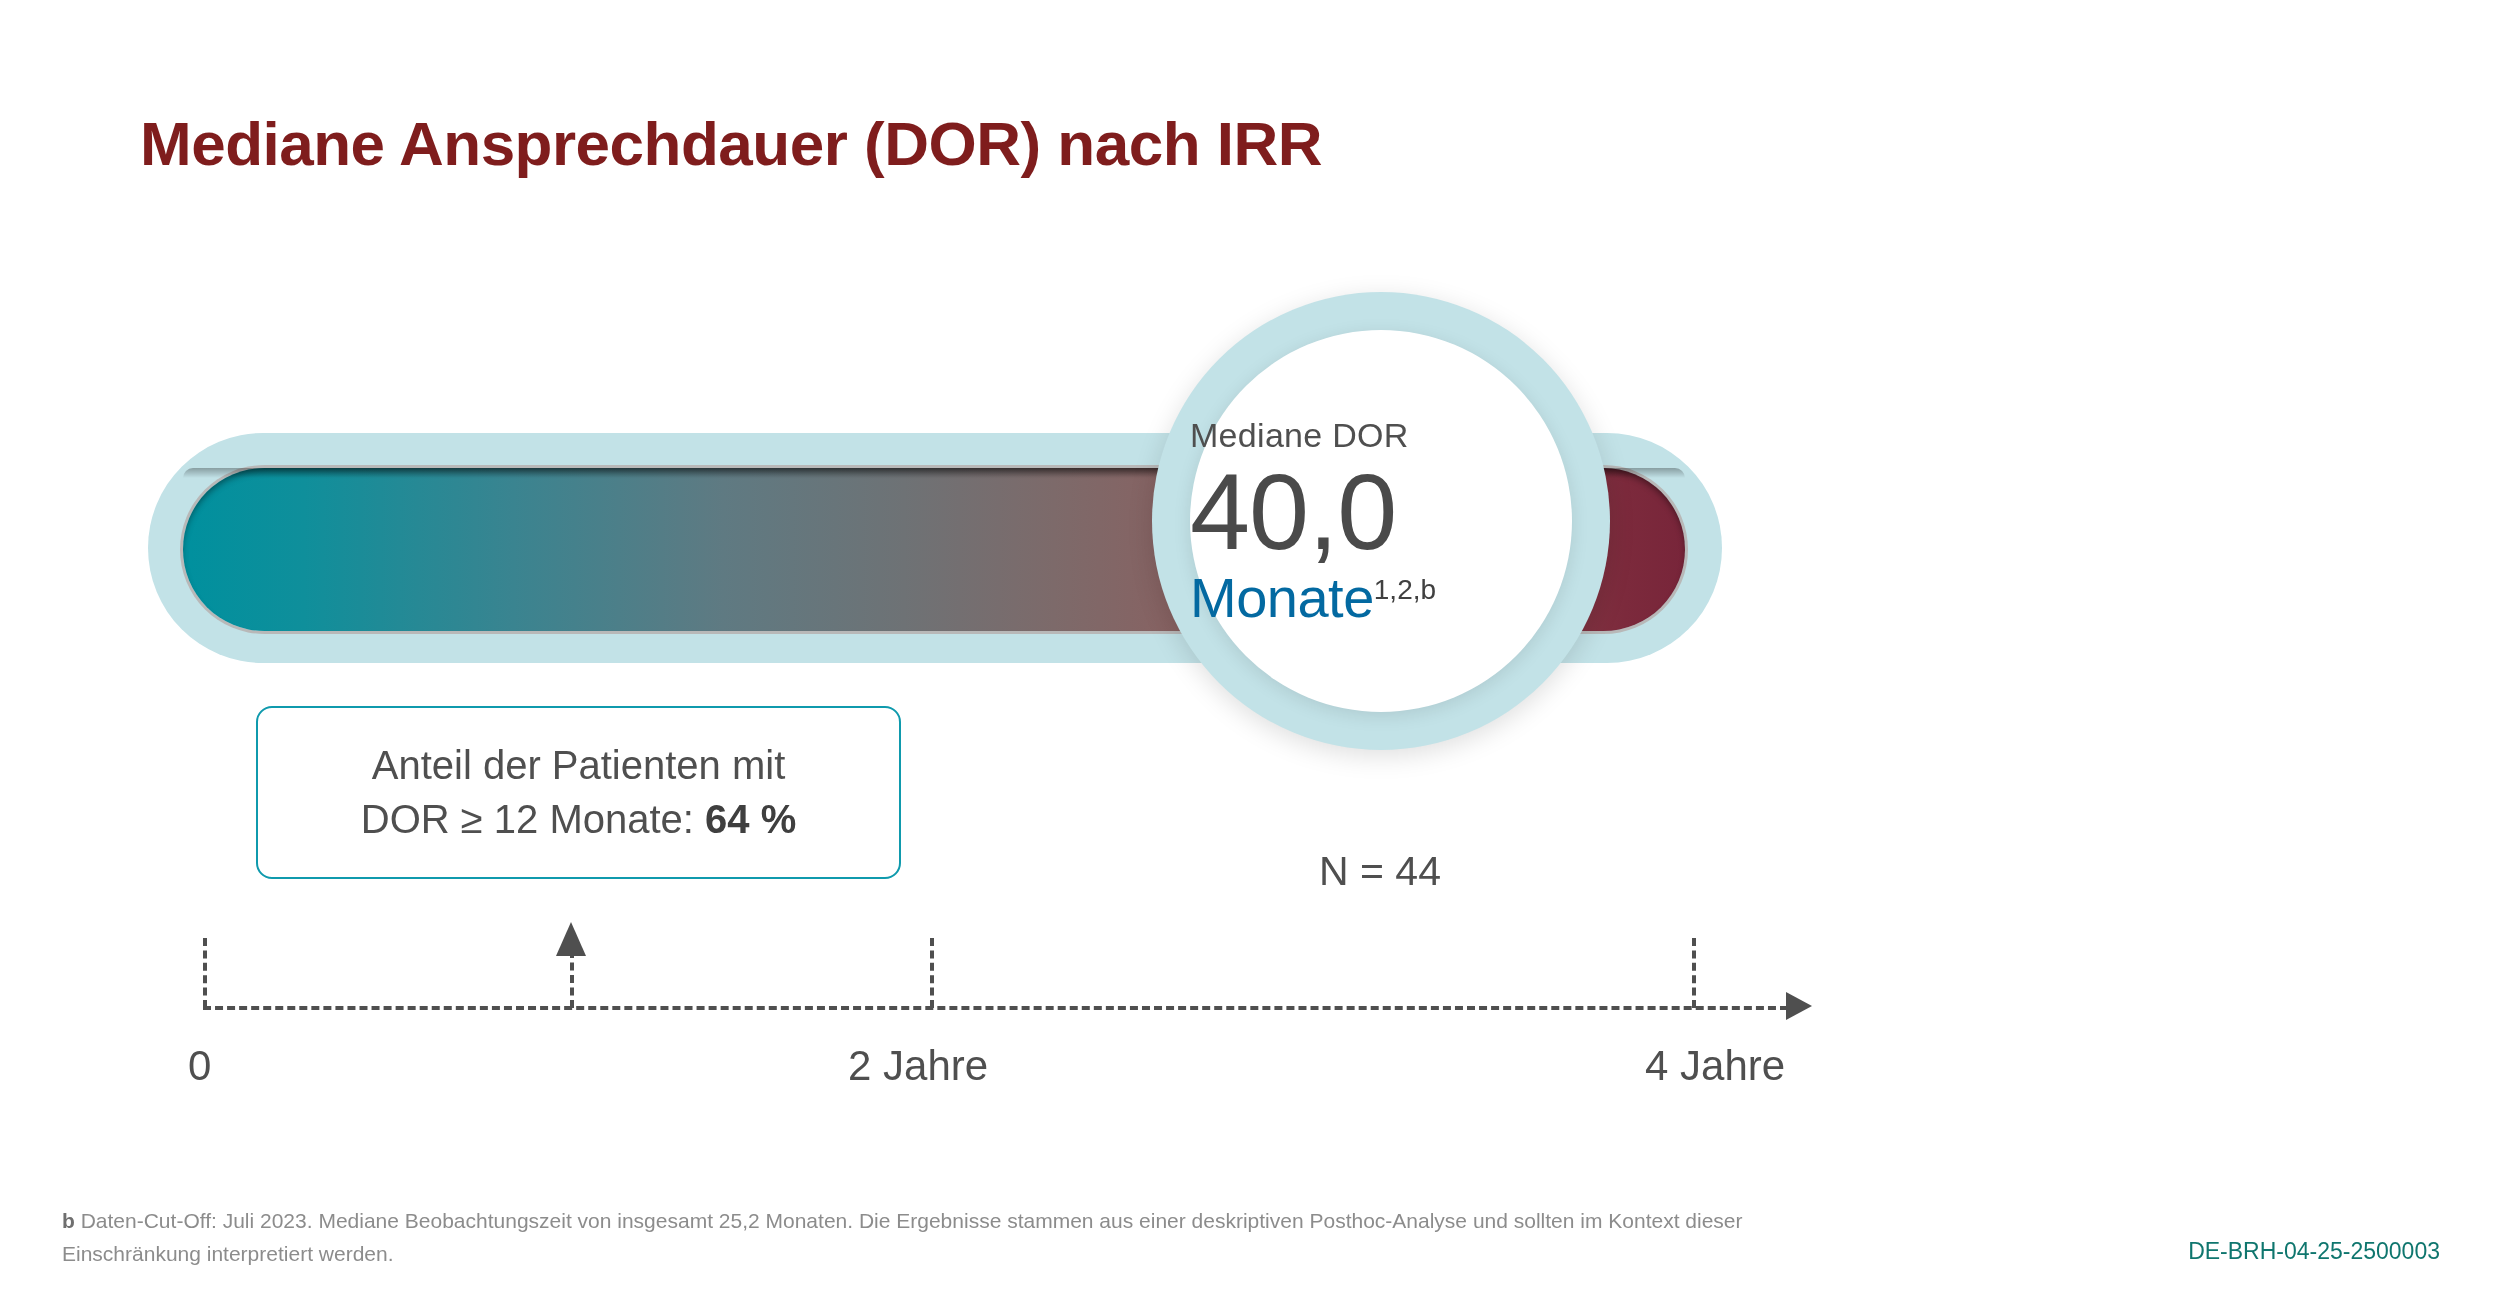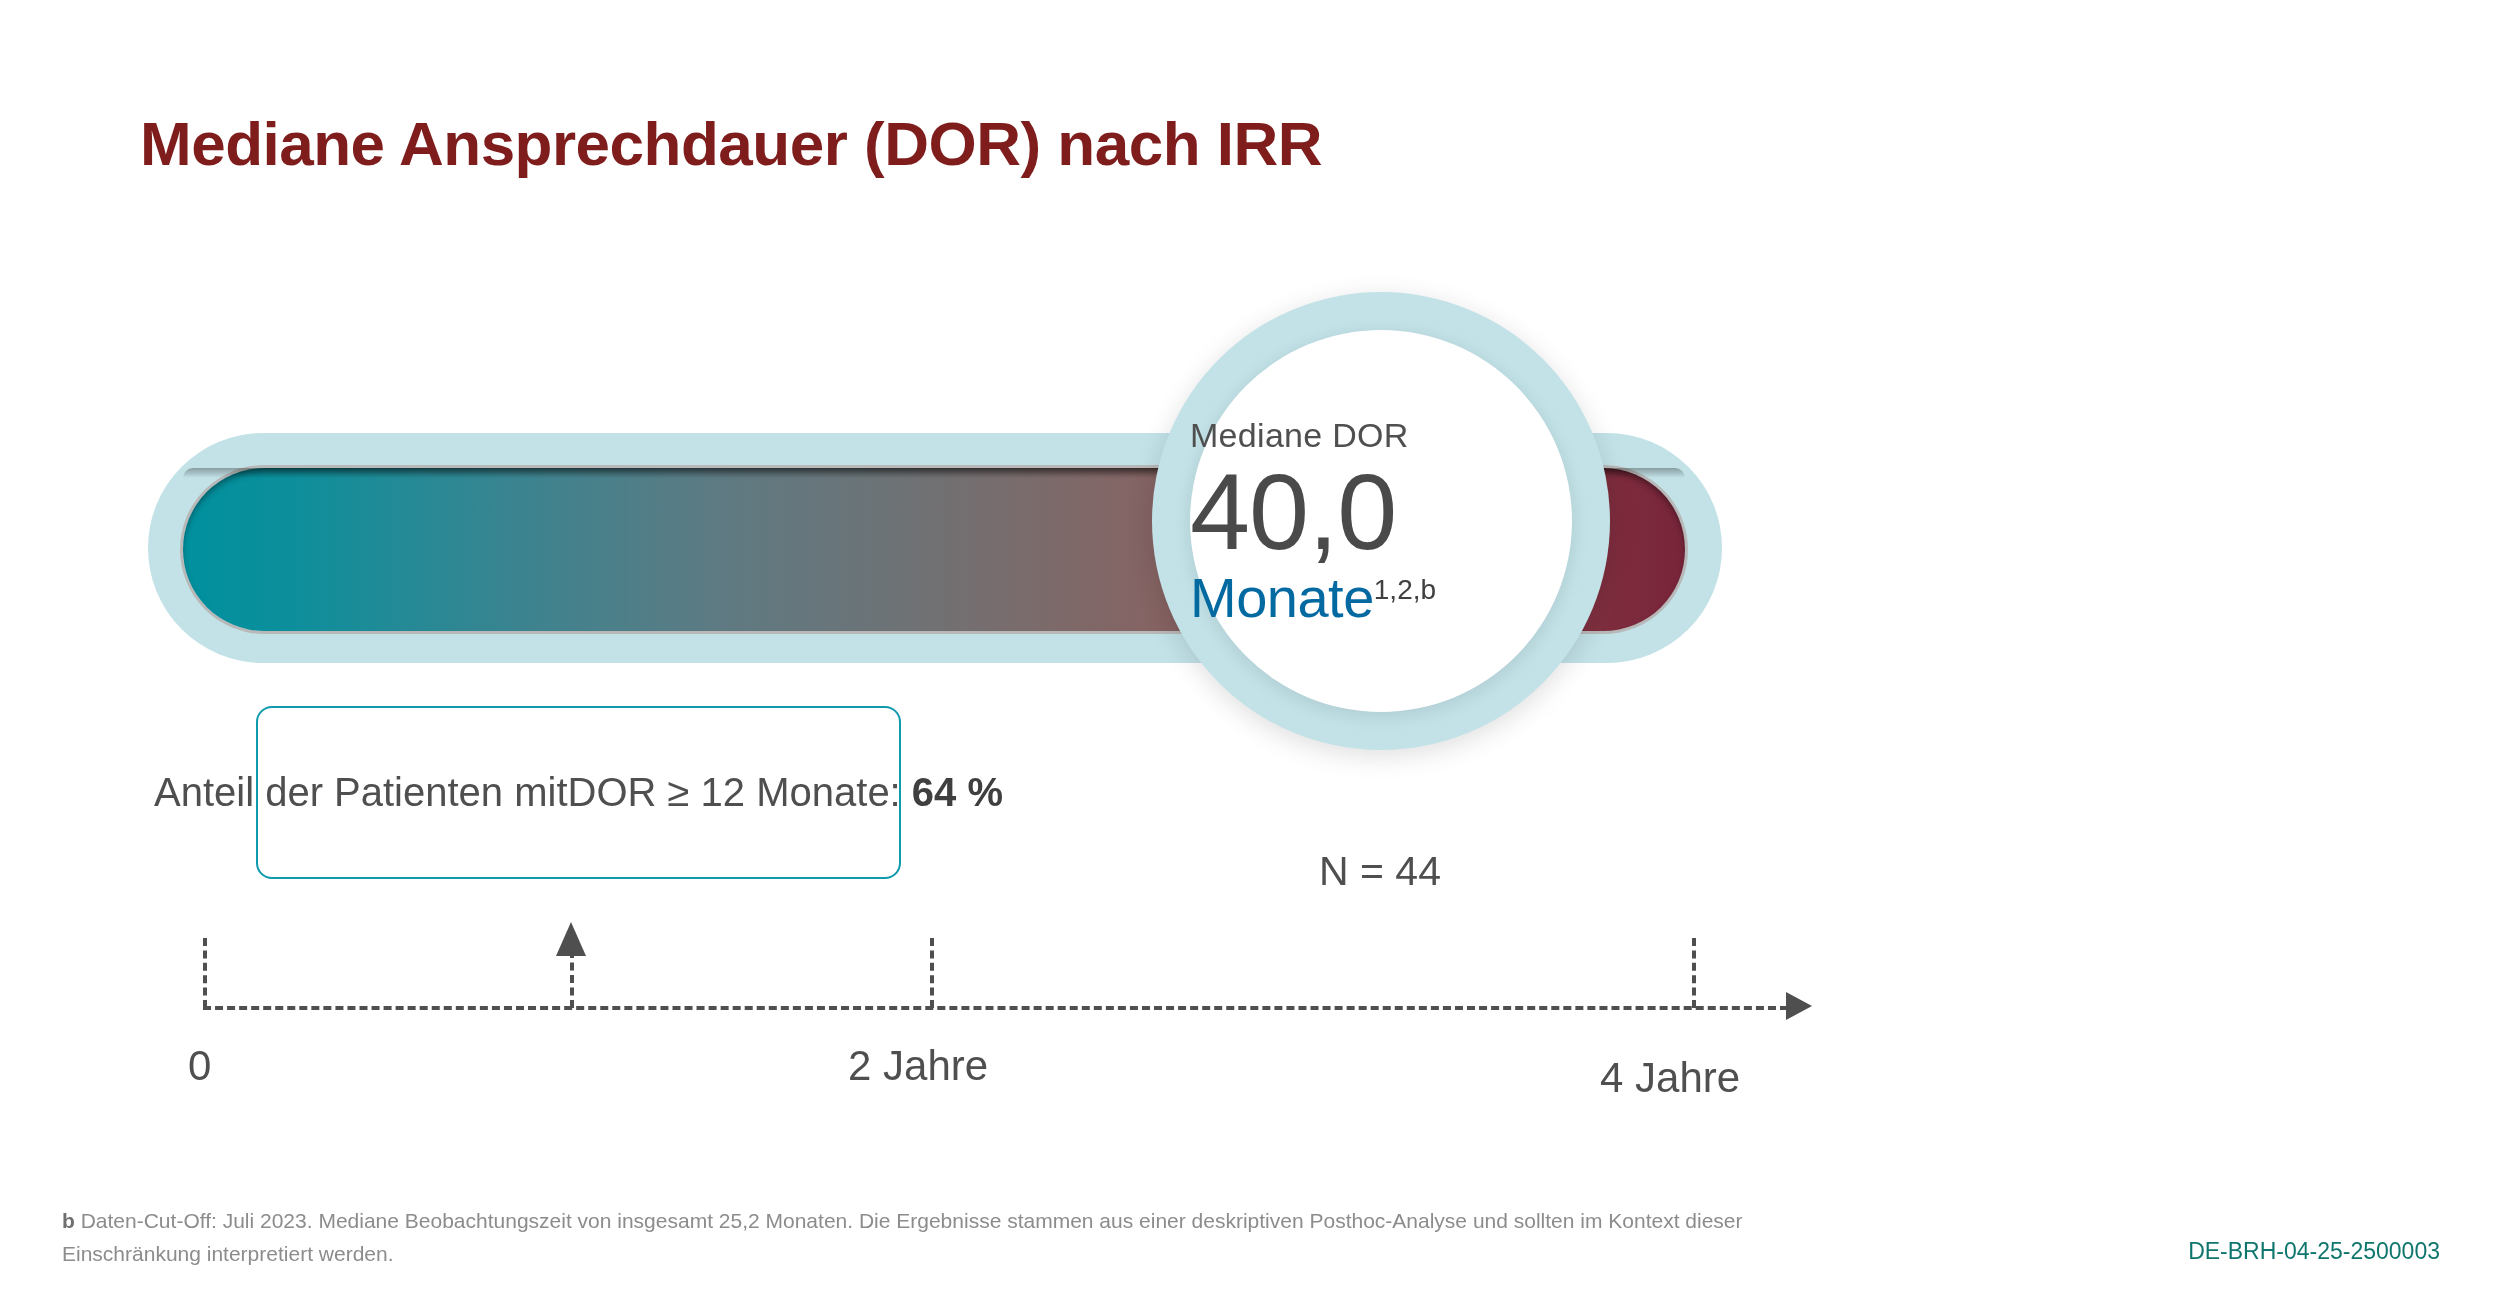--- a/index.html
+++ b/index.html
@@ -155,21 +155,21 @@
     position: absolute;
     left: 256px;
     top: 706px;
     width: 645px;
     height: 173px;
     box-sizing: border-box;
     border: 2px solid #0f9aad;
     border-radius: 16px;
     background: #ffffff;
     display: flex;
-    flex-direction: row;
+    flex-direction: column;
     align-items: center;
     justify-content: center;
   }
   .callout-line {
     font-size: 40px;
     color: #4f4f4f;
     line-height: 1.33;
     white-space: nowrap;
   }
   .callout-strong {
@@ -227,21 +227,21 @@
 
   .axis-label {
     position: absolute;
     top: 1042px;
     font-size: 42px;
     color: #4f4f4f;
     white-space: nowrap;
   }
   .label-0 { left: 188px; }
   .label-2 { left: 848px; }
-  .label-4 { left: 1600px; margin-top: 12px; }
+  .label-4 { left: 1645px; }
 
   
   .footnote {
     position: absolute;
     left: 62px;
     top: 1205px;
     width: 1700px;
     font-size: 21px;
     line-height: 1.55;
     color: #8c8c8c;

